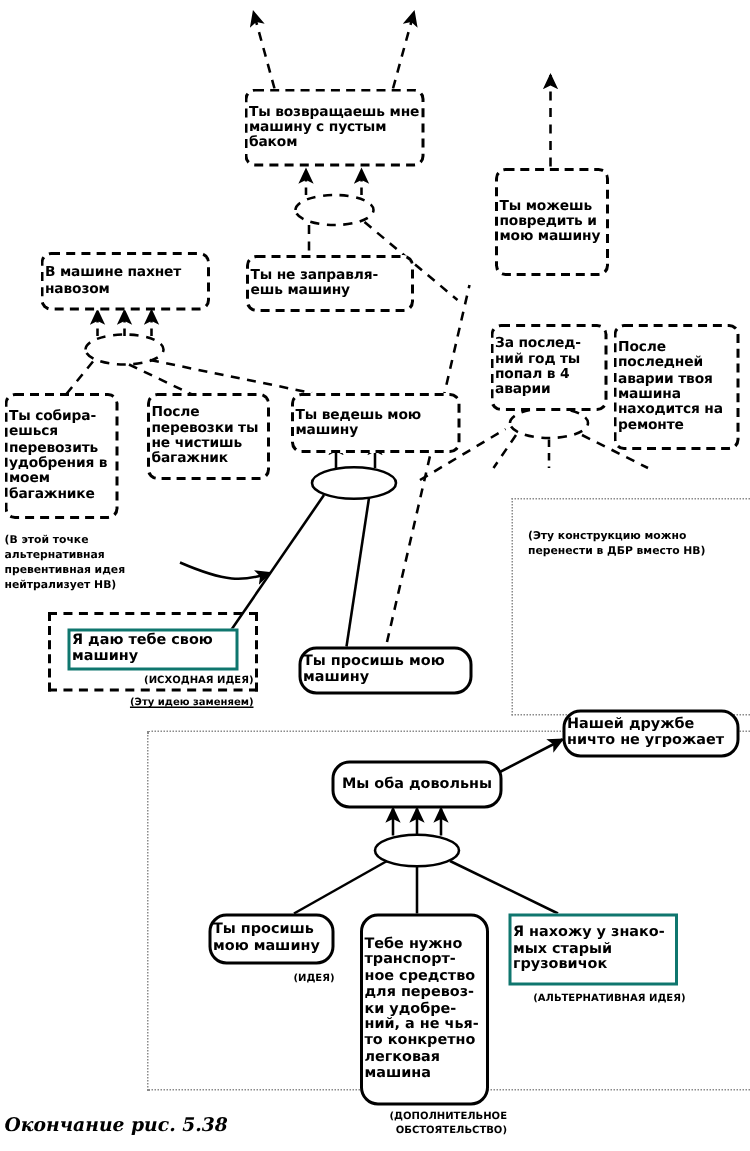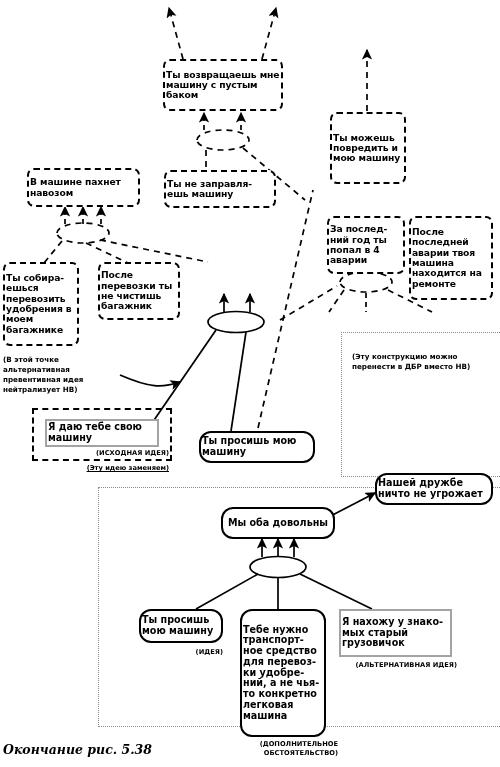--- a/index.html
+++ b/index.html
@@ -43,21 +43,21 @@
     letter-spacing: -0.1px;
   }
   
   .n-round {
     border: 2px solid #000000;
     border-radius: 12px;
     font-size: 9.6px;
   }
   
   .n-square {
-    border: 2px solid #a3a3a3;
+    border: 2px solid #0f766e;
     border-radius: 0;
     font-size: 9.6px;
   }
   
   .frame-dashed {
     position: absolute;
     border: 2px dashed #000000;
     box-sizing: border-box;
     background: transparent;
     z-index: 2;
@@ -195,20 +195,23 @@
   </div>
 
   <div class="node n-dashed" style="left:3px; top:262px; width:76px; height:84px;">
     <span>Ты собира- ешься перевозить удобрения в моем багажнике</span>
   </div>
 
   <div class="node n-dashed" style="left:98px; top:262px; width:82px; height:58px;">
     <span>После перевозки ты не чистишь багажник</span>
   </div>
 
+  <div class="node n-dashed" style="left:194px; top:262px; width:113px; height:40px;">
+    <span>Ты ведешь мою машину</span>
+  </div>
 
   <div class="node n-square" style="left:45px; top:419px; width:114px; height:28px;">
     <span>Я даю тебе свою машину</span>
   </div>
 
   <div class="node n-round" style="left:199px; top:431px; width:116px; height:32px;">
     <span>Ты просишь мою машину</span>
   </div>
 
   <div class="node n-round" style="left:375px; top:473px; width:118px; height:32px;">

